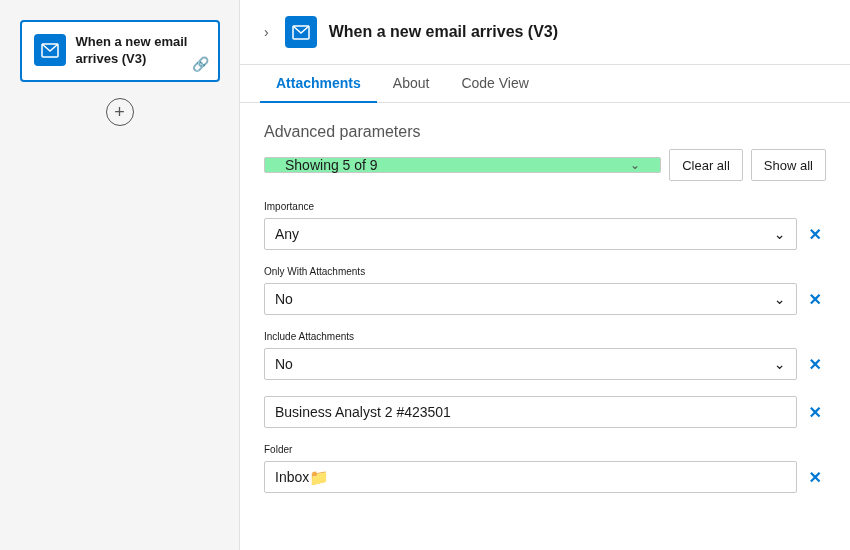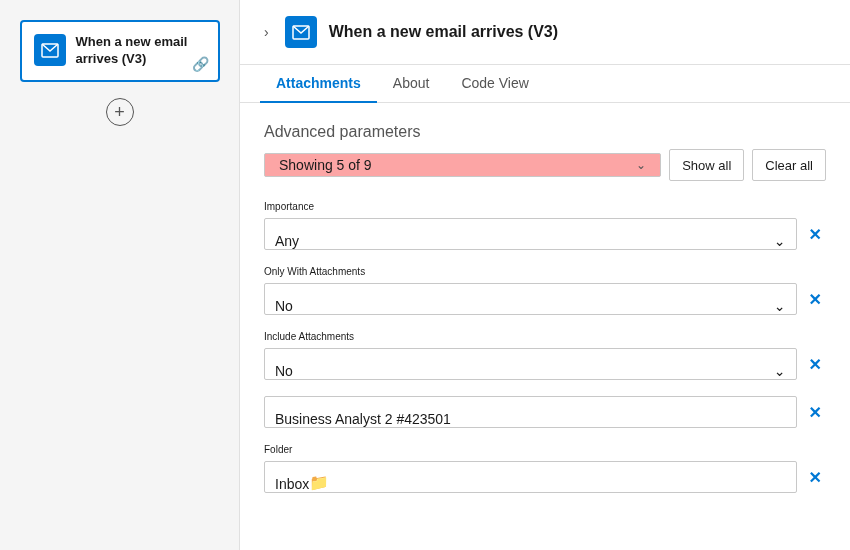--- a/index.html
+++ b/index.html
@@ -170,25 +170,25 @@
 
     .advanced-params-row {
       display: flex;
       align-items: center;
       gap: 8px;
       margin-bottom: 20px;
     }
 
     .dropdown-select {
       flex: 1;
-      height: 24px;
+      height: 16px;
       border: 1px solid #c8c8c8;
       border-radius: 2px;
-      background: #fca5a5;
-      padding: 0 14px;
+      background: #86efac;
+      padding: 0 20px;
       display: flex;
       align-items: center;
       justify-content: space-between;
       cursor: pointer;
       font-size: 14px;
       color: #1a1a1a;
     }
 
     .dropdown-select .chevron {
       color: #555;
@@ -227,21 +227,21 @@
     .field-input {
       flex: 1;
       height: 32px;
       border: 1px solid #c8c8c8;
       border-radius: 2px;
       padding: 0 10px;
       font-size: 14px;
       color: #1a1a1a;
       background: #fff;
       display: flex;
-      align-items: flex-end;
+      align-items: center;
       justify-content: space-between;
       cursor: pointer;
     }
 
     .field-input.text-input {
       justify-content: flex-start;
     }
 
     .close-btn {
       color: #0078d4;
@@ -295,22 +295,22 @@
   </div>
 
   <div class="content">
 
     <div class="section-label">Advanced parameters</div>
     <div class="advanced-params-row">
       <div class="dropdown-select">
         <span>Showing 5 of 9</span>
         <span class="chevron">⌄</span>
       </div>
+      <button class="btn">Clear all</button>
       <button class="btn">Show all</button>
-      <button class="btn">Clear all</button>
     </div>
 
     <div class="field-group">
       <div class="field-label">Importance</div>
       <div class="field-row">
         <div class="field-input">
           <span>Any</span>
           <span class="chevron">⌄</span>
         </div>
         <span class="close-btn">✕</span>

